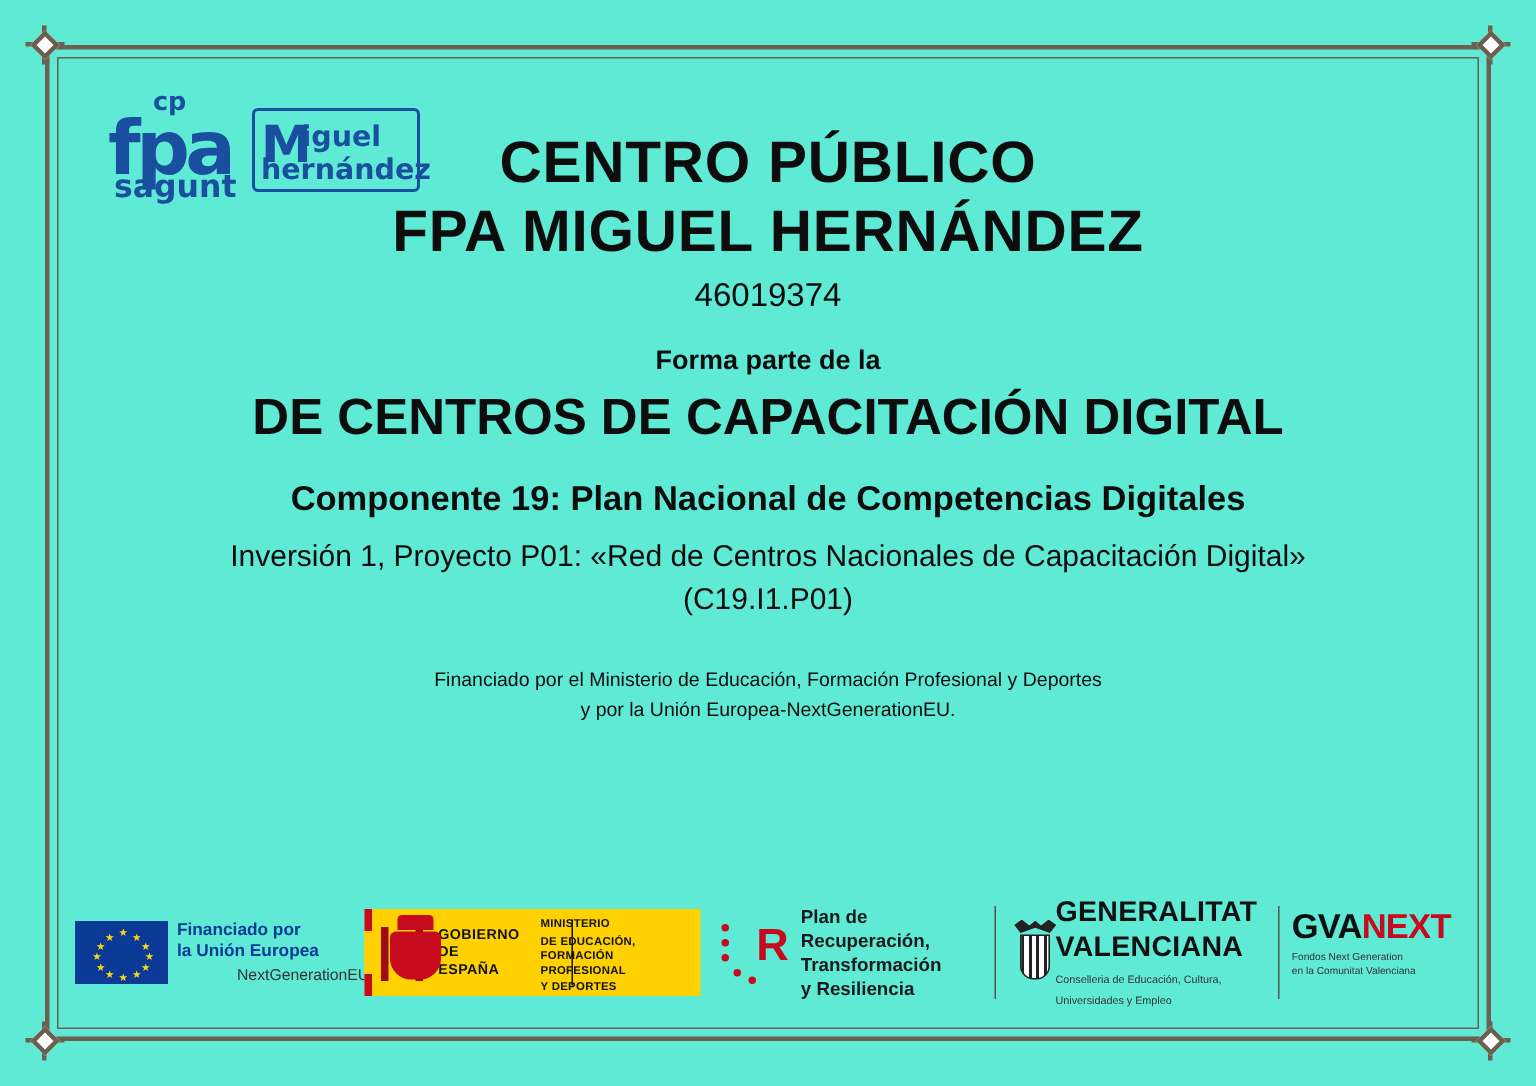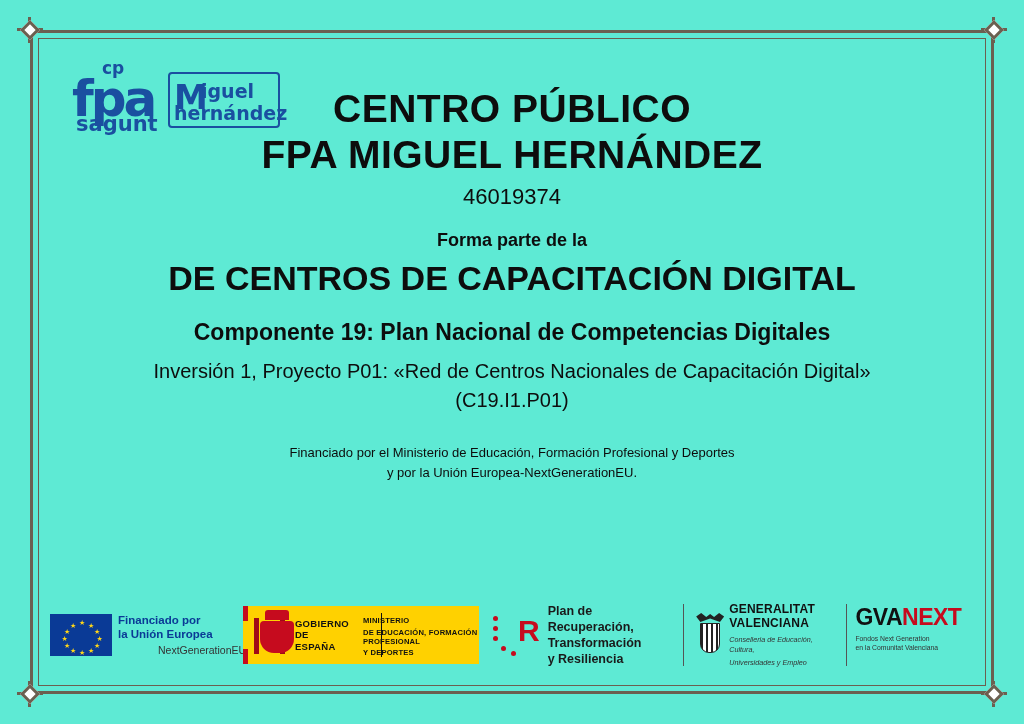--- a/index.html
+++ b/index.html
@@ -238,25 +238,25 @@
     clip-path: polygon(0 40%, 18% 0, 36% 45%, 50% 10%, 64% 45%, 82% 0, 100% 40%, 85% 100%, 50% 62%, 15% 100%);
   }
   .gva-crest .shield {
     position: absolute; left: 4px; top: 12px;
     width: 20px; height: 30px;
     background: repeating-linear-gradient(to right, #222 0 2px, #fff 2px 5px);
     border: 1px solid #222;
     border-radius: 0 0 9px 9px;
   }
   .gva-text .g1 {
-    font-size: 12px; font-weight: bold; color: #111; line-height: 1.2;
+    font-size: 19px; font-weight: bold; color: #111; line-height: 1.2;
     letter-spacing: .2px;
   }
   .gva-text .g2 {
-    font-size: 7.2px; color: #333; line-height: 1.35; margin-top: 4px; font-style: italic;
+    font-size: 7.2px; color: #333; line-height: 1.35; margin-top: 4px;
   }
 
   
   .next-logo {
     width: 150px; margin-left: 14px;
     border-left: 1px solid #555; padding-left: 8px;
   }
   .next-top { font-size: 23px; font-weight: bold; letter-spacing: -0.5px; }
   .next-top .gva { color: #111; }
   .next-top .nex { color: #c60b1e; }

